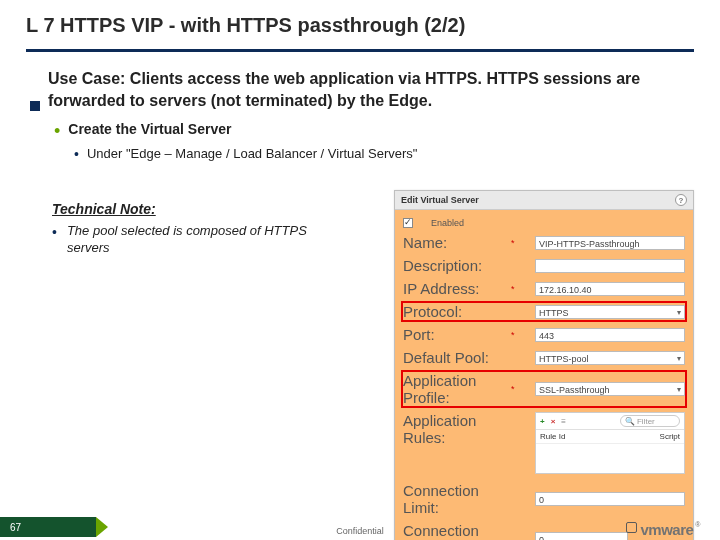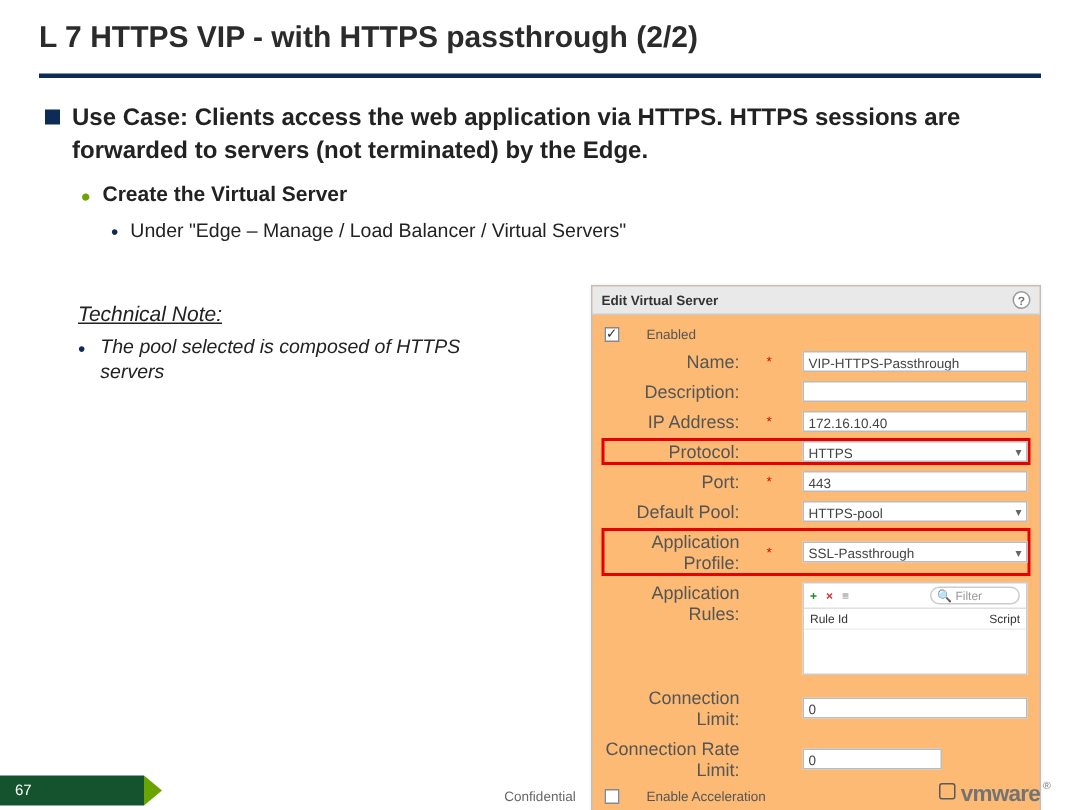--- a/index.html
+++ b/index.html
@@ -5,46 +5,46 @@
   * { box-sizing: border-box; margin: 0; padding: 0; }
   html, body { width: 720px; height: 540px; font-family: Arial, Helvetica, sans-serif; background: #fff; color: #222; }
   .slide { position: relative; width: 720px; height: 540px; }
 
   .title-area { padding: 14px 26px 6px 26px; }
   .title { font-size: 20px; font-weight: 700; color: #2b2b2b; }
   .title-rule { margin: 6px 26px 0 26px; height: 3px; background: #0d2b57; }
 
   .body { padding: 16px 30px 0 30px; }
 
-  .bullet-row { display: flex; align-items: flex-start; gap: 8px; margin-bottom: 10px; }
+  .bullet-row { display: flex; align-items: flex-end; gap: 8px; margin-bottom: 10px; }
   .sq { width: 10px; height: 10px; background: #0d2b57; margin-top: 5px; flex: 0 0 auto; }
   .usecase { font-size: 16px; font-weight: 700; line-height: 1.35; }
 
   .sub1 { margin-left: 24px; margin-top: 6px; display: flex; gap: 8px; align-items: flex-start; }
   .dot-green { color: #6aa400; font-size: 18px; line-height: 1; margin-top: 1px; }
   .sub1-text { font-size: 14px; font-weight: 700; }
 
   .sub2 { margin-left: 44px; margin-top: 6px; display: flex; gap: 8px; align-items: flex-start; }
   .dot-blue { color: #0d2b57; font-size: 14px; line-height: 1; margin-top: 1px; }
   .sub2-text { font-size: 13px; font-weight: 400; }
 
   .two-col { display: flex; margin-top: 40px; gap: 14px; }
   .leftcol { flex: 0 0 290px; padding-left: 22px; }
-  .tech-title { font-size: 14px; font-style: italic; text-decoration: underline; font-weight: 400; margin-bottom: 6px; }
+  .tech-title { font-size: 14px; font-style: italic; text-decoration: underline; font-weight: 700; margin-bottom: 6px; }
   .tech-row { display: flex; gap: 10px; }
   .tech-dot { font-size: 14px; color: #0d2b57; line-height: 1; margin-top: 2px; }
   .tech-text { font-style: italic; font-size: 13px; line-height: 1.3; }
 
   
   .dialog { position: absolute; right: 26px; top: 190px; width: 300px; border: 1px solid #bfbfbf; background: #fdba74; font-size: 9px; color: #555; box-shadow: 0 0 2px rgba(0,0,0,0.1); }
   .dlg-head { display: flex; justify-content: space-between; align-items: center; background: #e9e9e9; padding: 3px 6px; border-bottom: 1px solid #ccc; font-weight: 700; color: #333; }
   .help-ic { width: 12px; height: 12px; border: 1px solid #999; border-radius: 50%; display: inline-flex; align-items: center; justify-content: center; font-size: 8px; color: #777; background: #fff; }
   .dlg-body { padding: 8px 8px 6px 8px; }
   .frow { display: flex; align-items: center; gap: 18px; margin-bottom: 6px; }
-  .flab { flex: 0 0 90px; color: #555; font-size: 12px; text-align: right; }
+  .flab { flex: 0 0 90px; color: #555; font-size: 15px; }
   .star { color: #c00; font-size: 9px; display: inline-block; width: 6px; }
   .fin { flex: 1; height: 14px; border: 1px solid #bbb; background: #fff; padding: 0 3px; font-size: 9px; line-height: 14px; color: #444; overflow: hidden; white-space: nowrap; }
   .fsel { position: relative; }
   .fsel::after { content: "▾"; position: absolute; right: 3px; top: 0; font-size: 8px; color: #666; }
   .fchk { width: 10px; height: 10px; border: 1px solid #888; background: #fff; position: relative; }
   .fchk.checked::after { content: "✓"; position: absolute; top: -2px; left: 0; font-size: 9px; color: #333; }
   .red-outline { outline: 2px solid #e60000; outline-offset: 0; }
 
   .rule-tbl { border: 1px solid #ccc; height: 62px; background: #fff; position: relative; font-size: 8px; color: #666; }
   .rule-tools { display: flex; justify-content: space-between; align-items: center; padding: 2px 4px; border-bottom: 1px solid #e0e0e0; }

